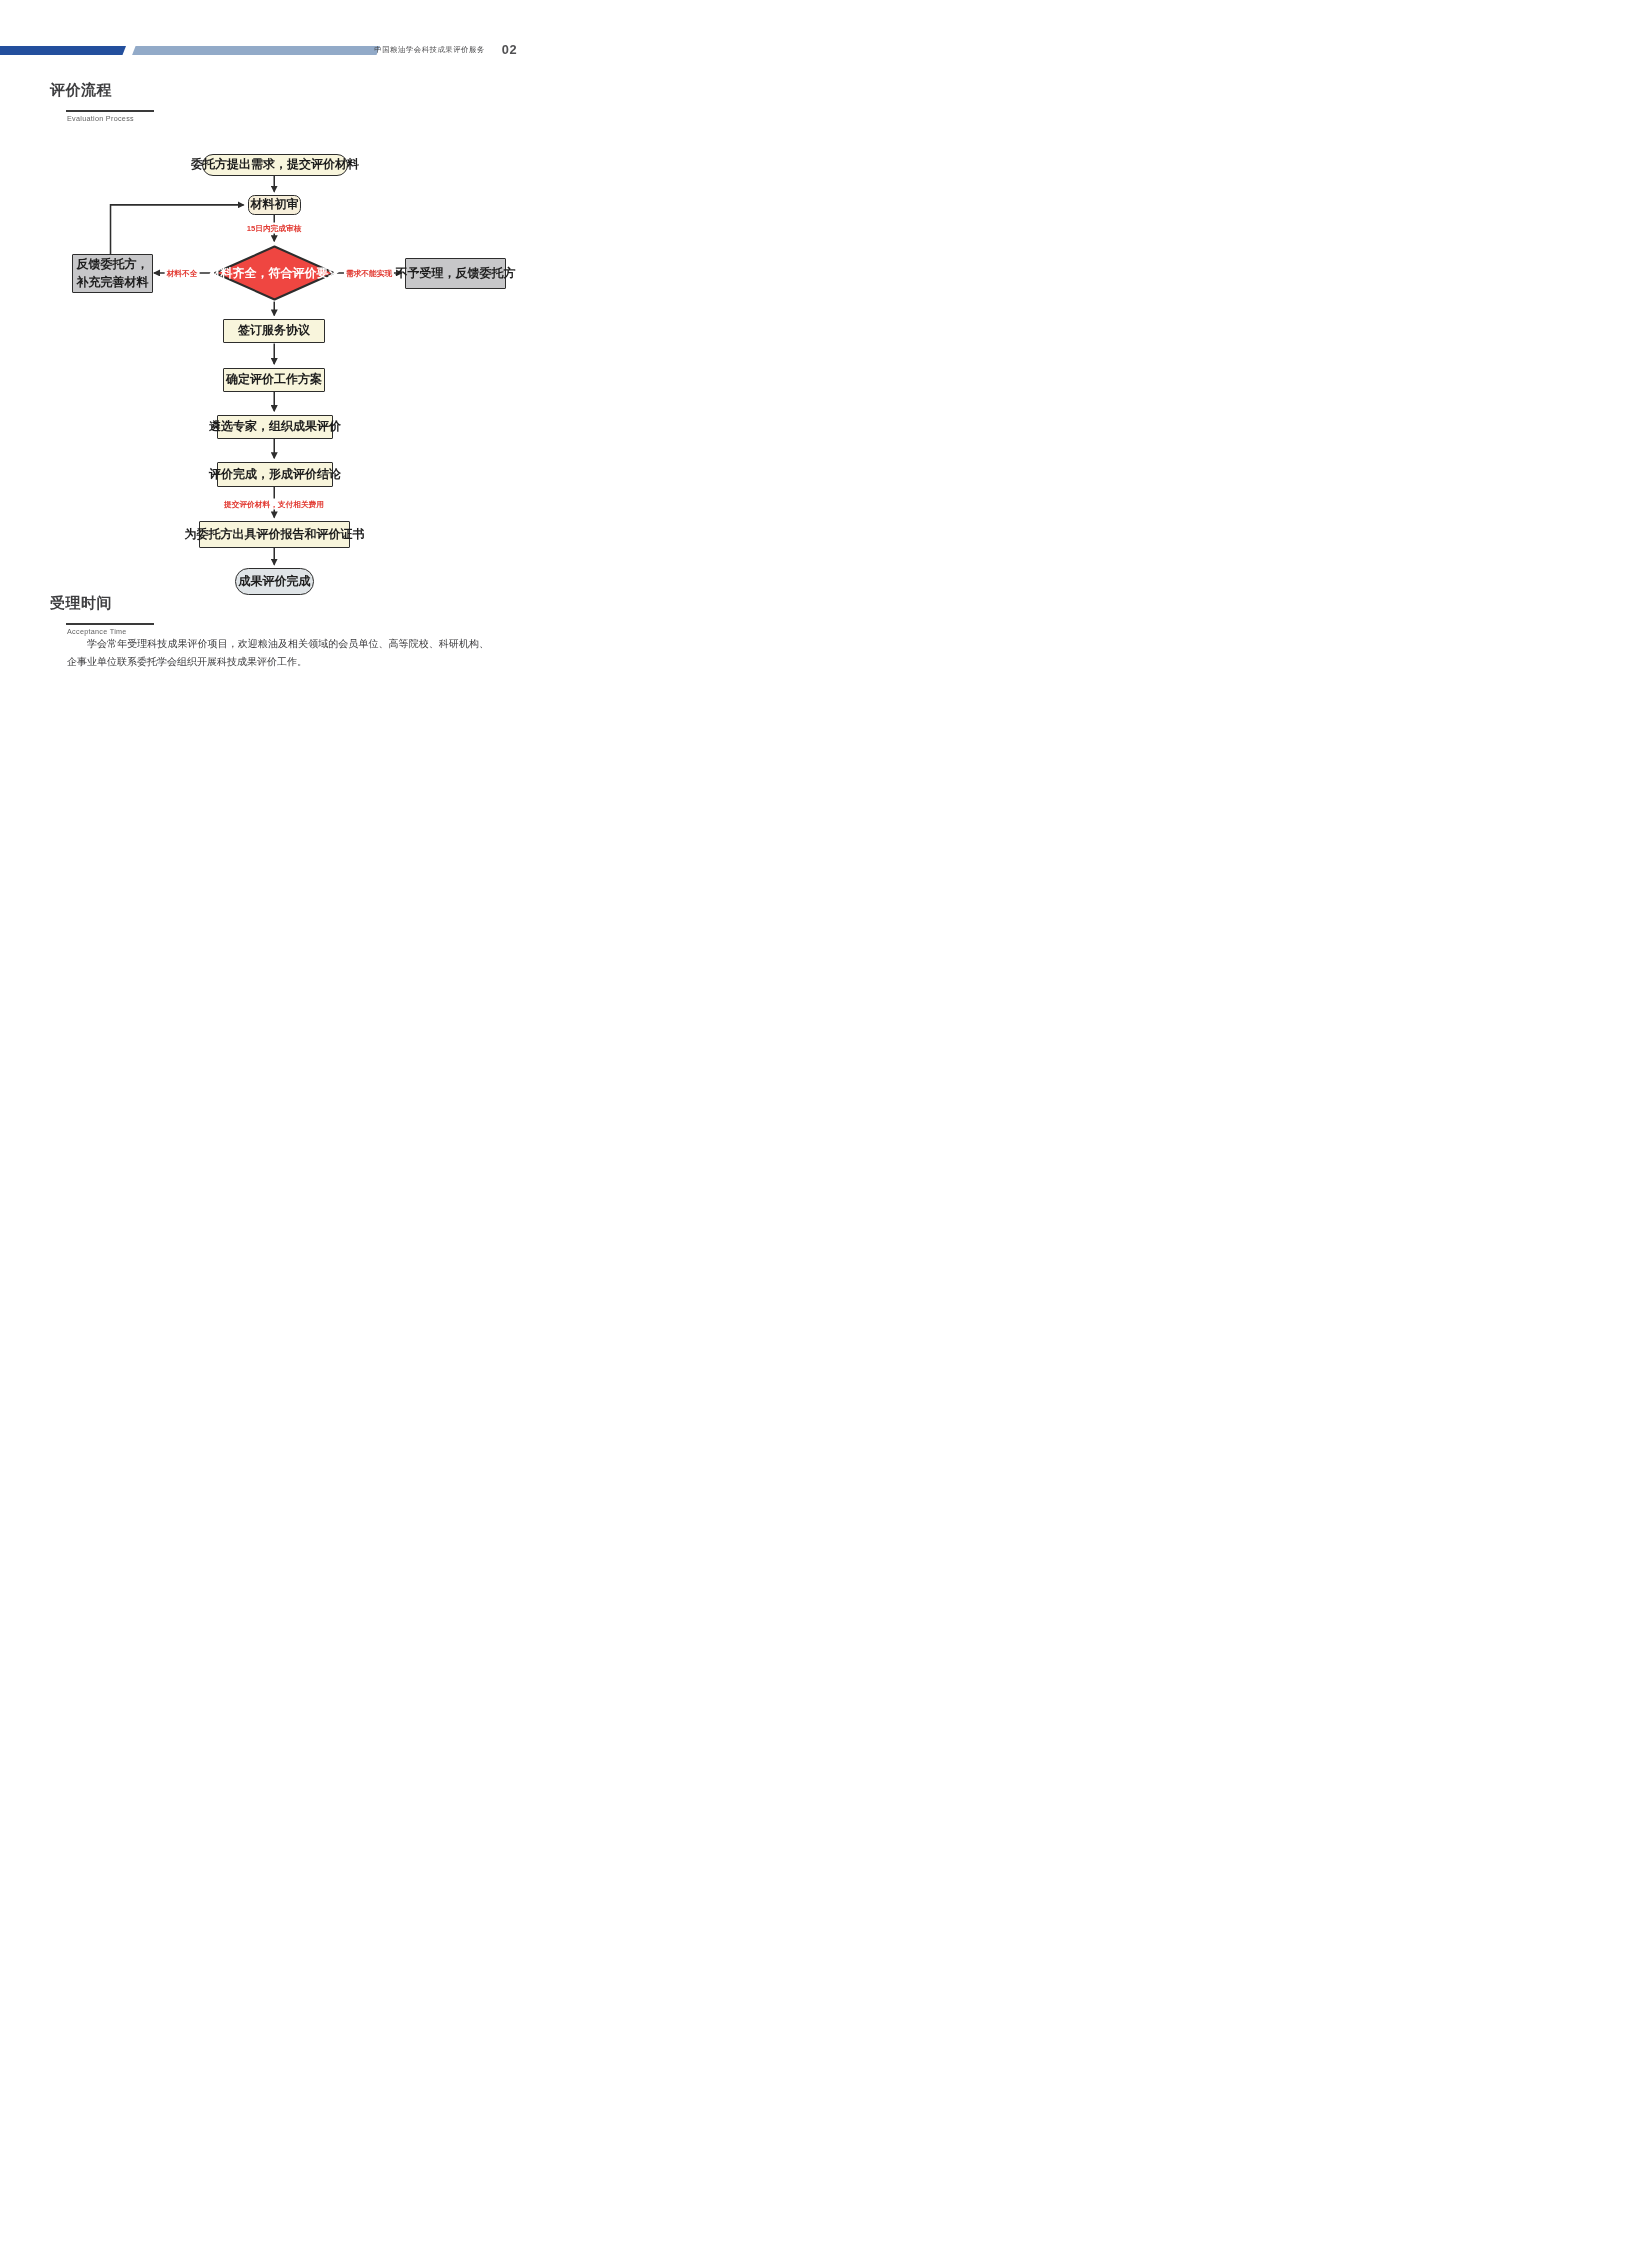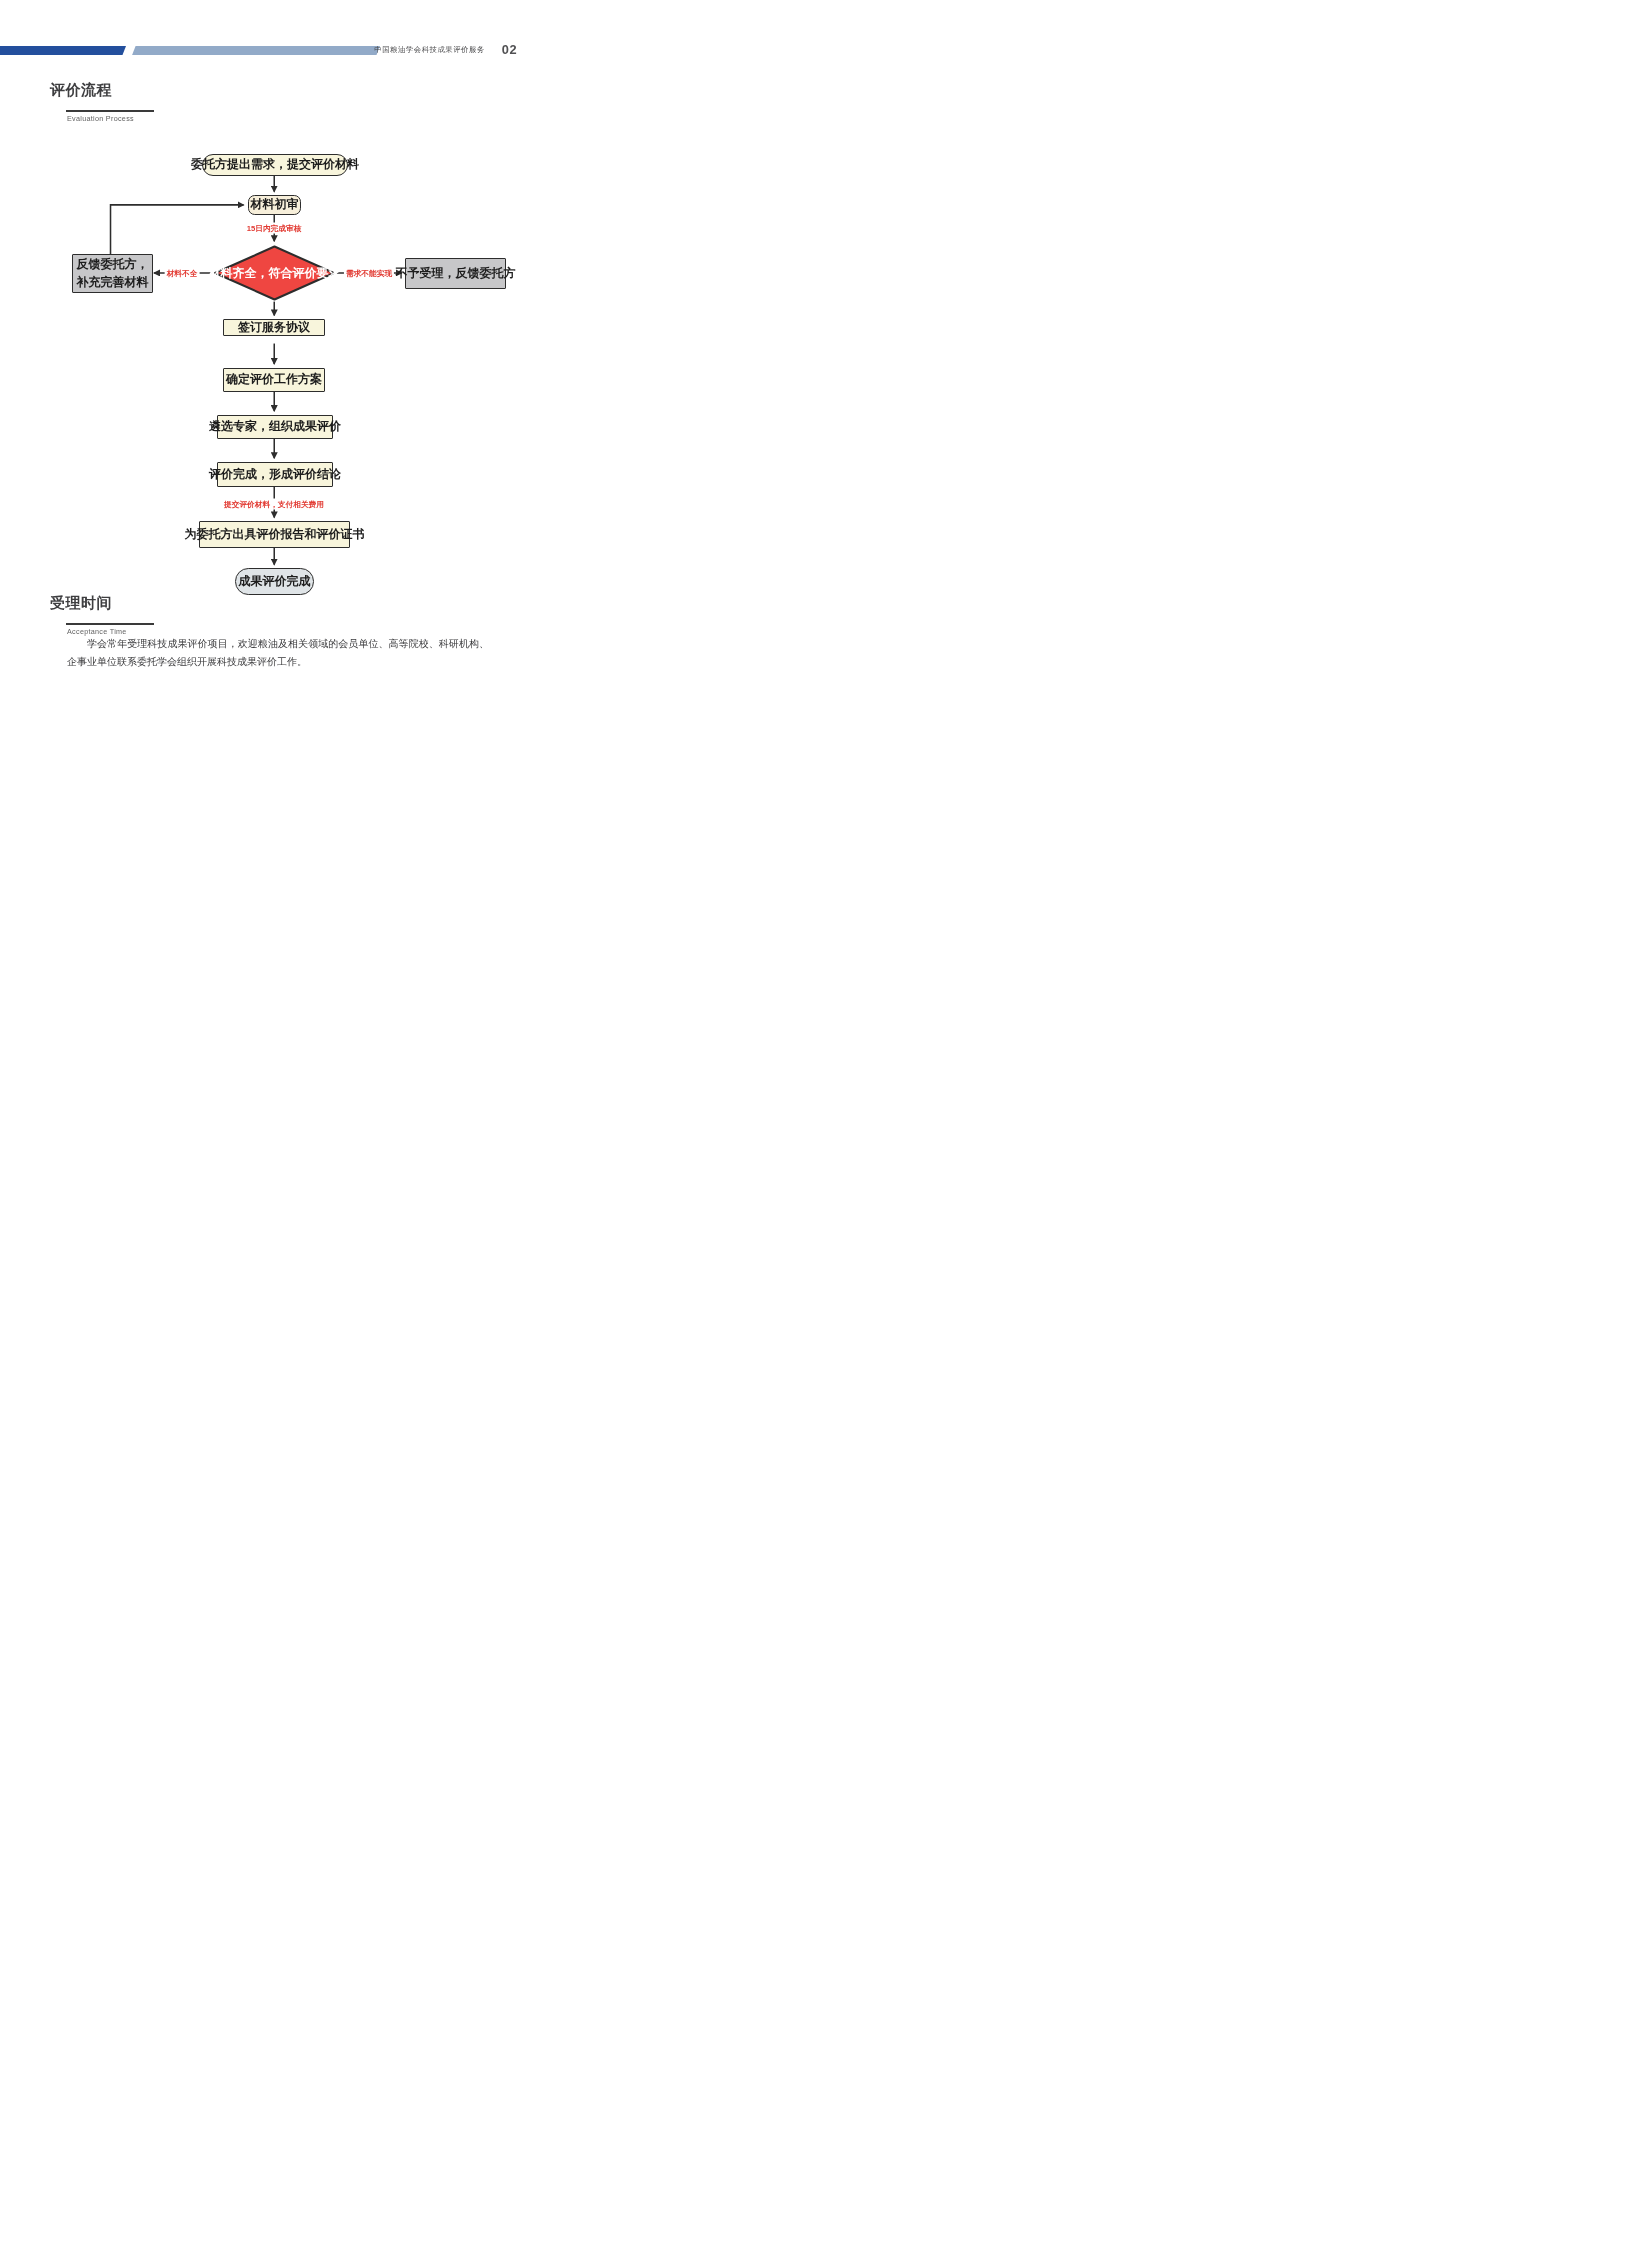--- a/index.html
+++ b/index.html
@@ -63,21 +63,21 @@
     background:var(--process-fill);
     border:1.5px solid var(--line-color);
     font-size:12px;font-weight:bold;color:#1d1d1d;
     text-align:center;line-height:1.45;white-space:nowrap;
     border-radius:1px;
   }
   .n-start{left:202px;top:154px;width:146px;height:21.5px;border-radius:11.3px;}
   .n-initial{left:248px;top:195px;width:53px;height:19.5px;border-radius:6.7px;background:var(--initial-fill);}
   .n-left{left:72px;top:254px;width:81px;height:39px;background:var(--side-fill);}
   .n-right{left:405px;top:258px;width:101px;height:31px;background:var(--side-fill);}
-  .n-sign{left:223px;top:319px;width:102px;height:17px;}
+  .n-sign{left:223px;top:319px;width:102px;height:24px;}
   .n-plan{left:223px;top:368px;width:102px;height:24px;}
   .n-experts{left:217px;top:415px;width:116px;height:24px;}
   .n-conclusion{left:217px;top:462px;width:116px;height:25px;}
   .n-report{left:199px;top:521px;width:151px;height:27px;}
   .n-end{left:235px;top:568px;width:79px;height:27px;border-radius:13.3px;background:var(--end-fill);}
   .diamond-wrap{
     position:absolute;left:213px;top:245px;width:123px;height:56px;z-index:2;
   }
   .diamond-wrap svg{position:absolute;left:0;top:0;width:100%;height:100%;}
   .diamond-wrap polygon{

